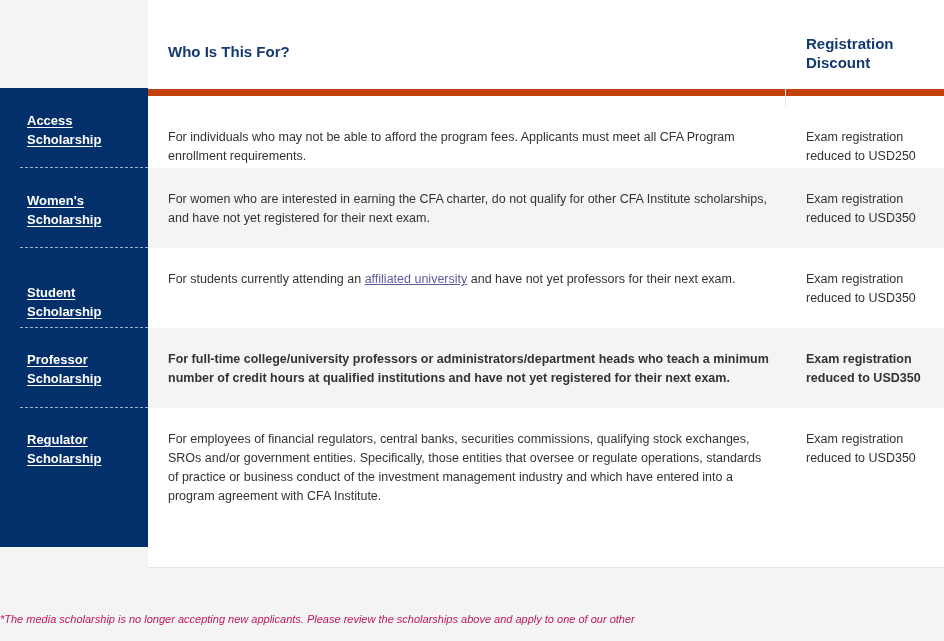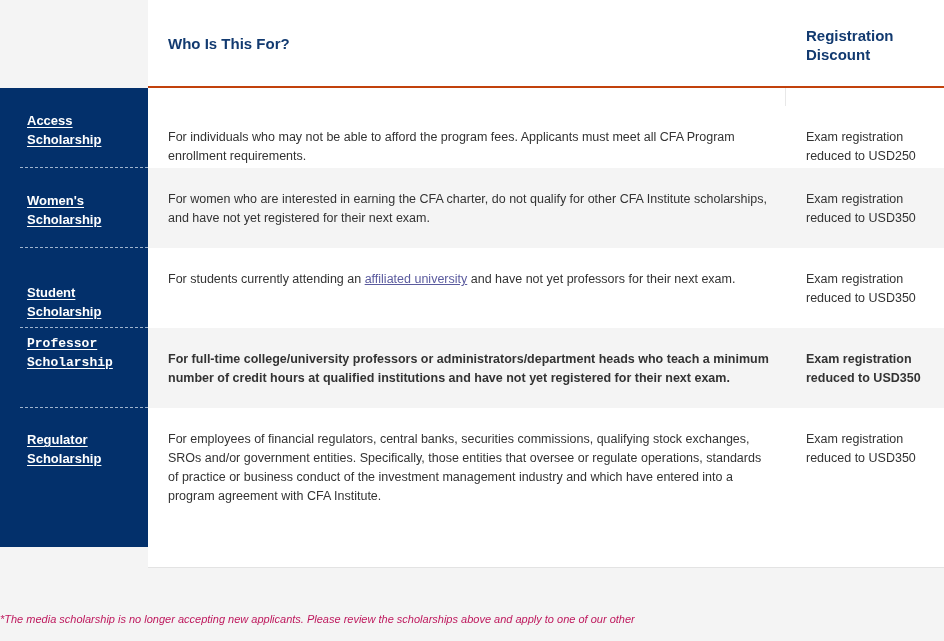--- a/index.html
+++ b/index.html
@@ -96,25 +96,25 @@
     left: 148px;
     top: 0;
     width: 796px;
     height: 568px;
     background: #ffffff;
   }
 
   .head-row {
     position: absolute;
     left: 0;
-    top: 0;
+    top: 8px;
     width: 796px;
     height: 88px;
     background: #ffffff;
-    border-bottom: 2px solid #c2410c;
+    border-bottom: 7px solid #c2410c;
     box-sizing: border-box;
   }
   .head-title {
     position: absolute;
     color: #123a70;
     font-size: 15px;
     font-weight: bold;
     line-height: 19px;
   }
   .head-title.who {
@@ -210,21 +210,21 @@
         <div class="side-item" style="top:103px;">
           <a>Women's Scholarship</a>
         </div>
         <div class="side-sep" style="top:159px;"></div>
 
         <div class="side-item" style="top:183px;margin-top:12px;">
           <a>Student Scholarship</a>
         </div>
         <div class="side-sep" style="top:239px;"></div>
 
-        <div class="side-item" style="top:246px;font-family:Liberation Mono, monospace;">
+        <div class="side-item" style="top:262px;">
           <a>Professor Scholarship</a>
         </div>
         <div class="side-sep" style="top:319px;"></div>
 
         <div class="side-item" style="top:342px;">
           <a>Regulator Scholarship</a>
         </div>
 
       </div>
       <div class="side-foot"></div>

